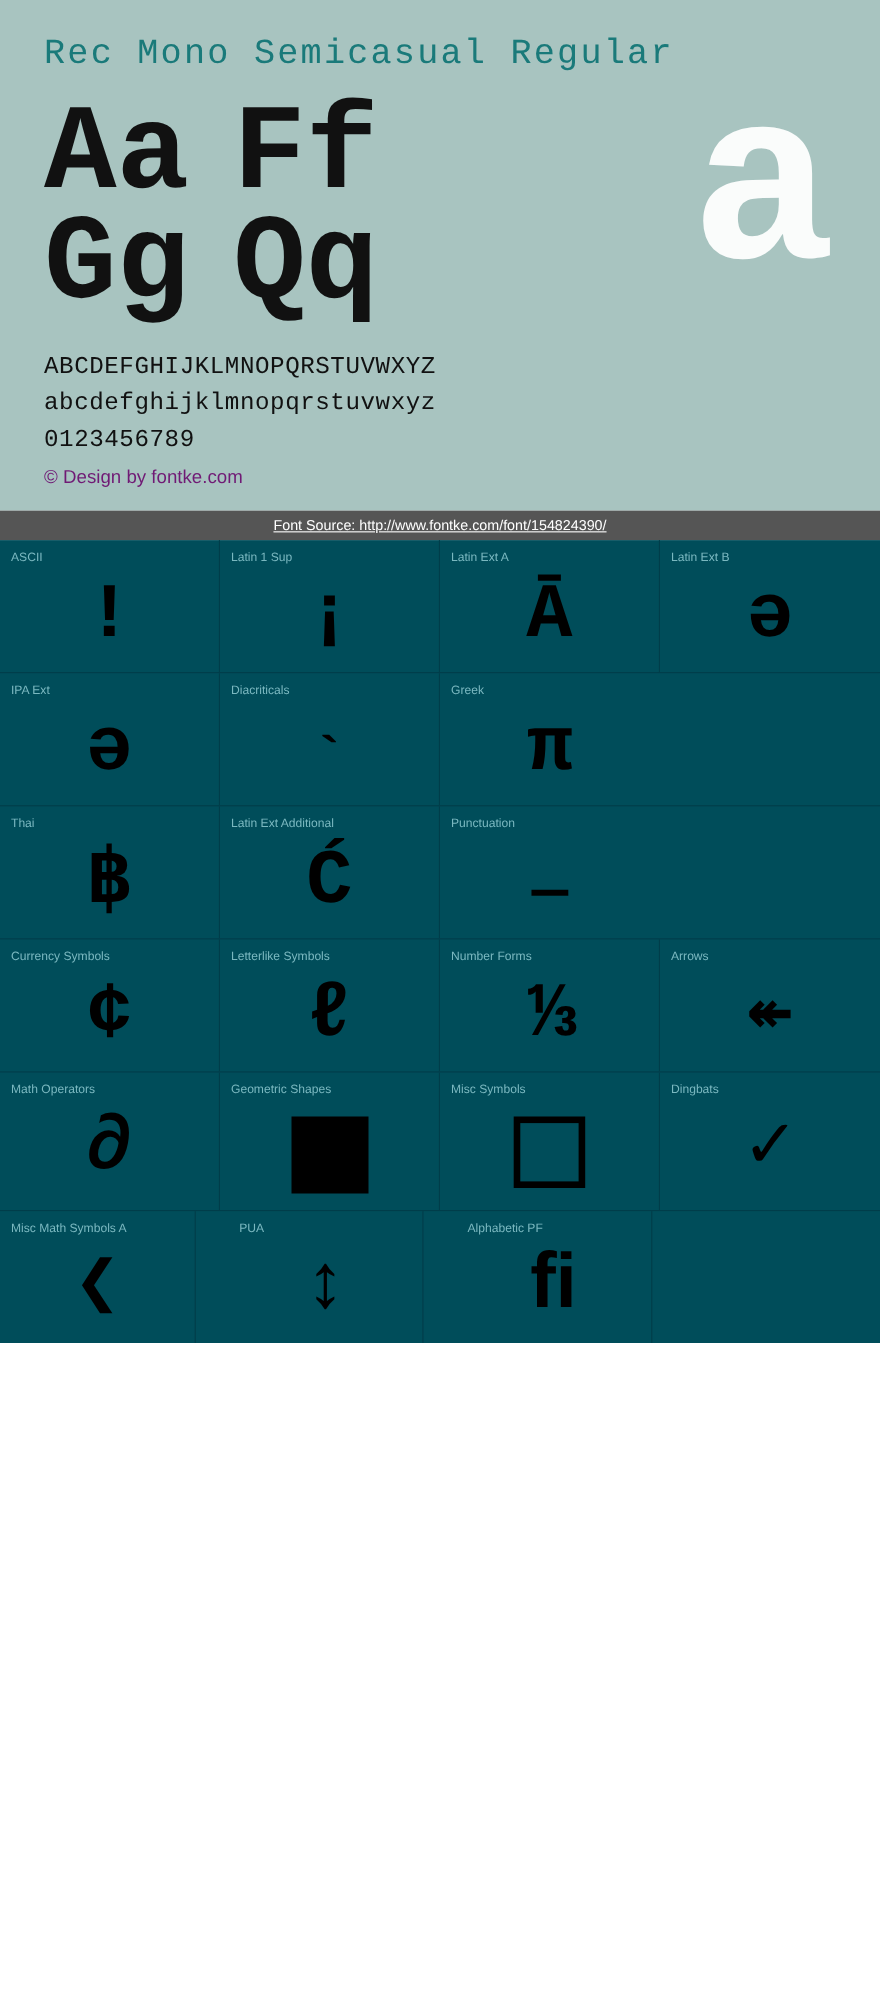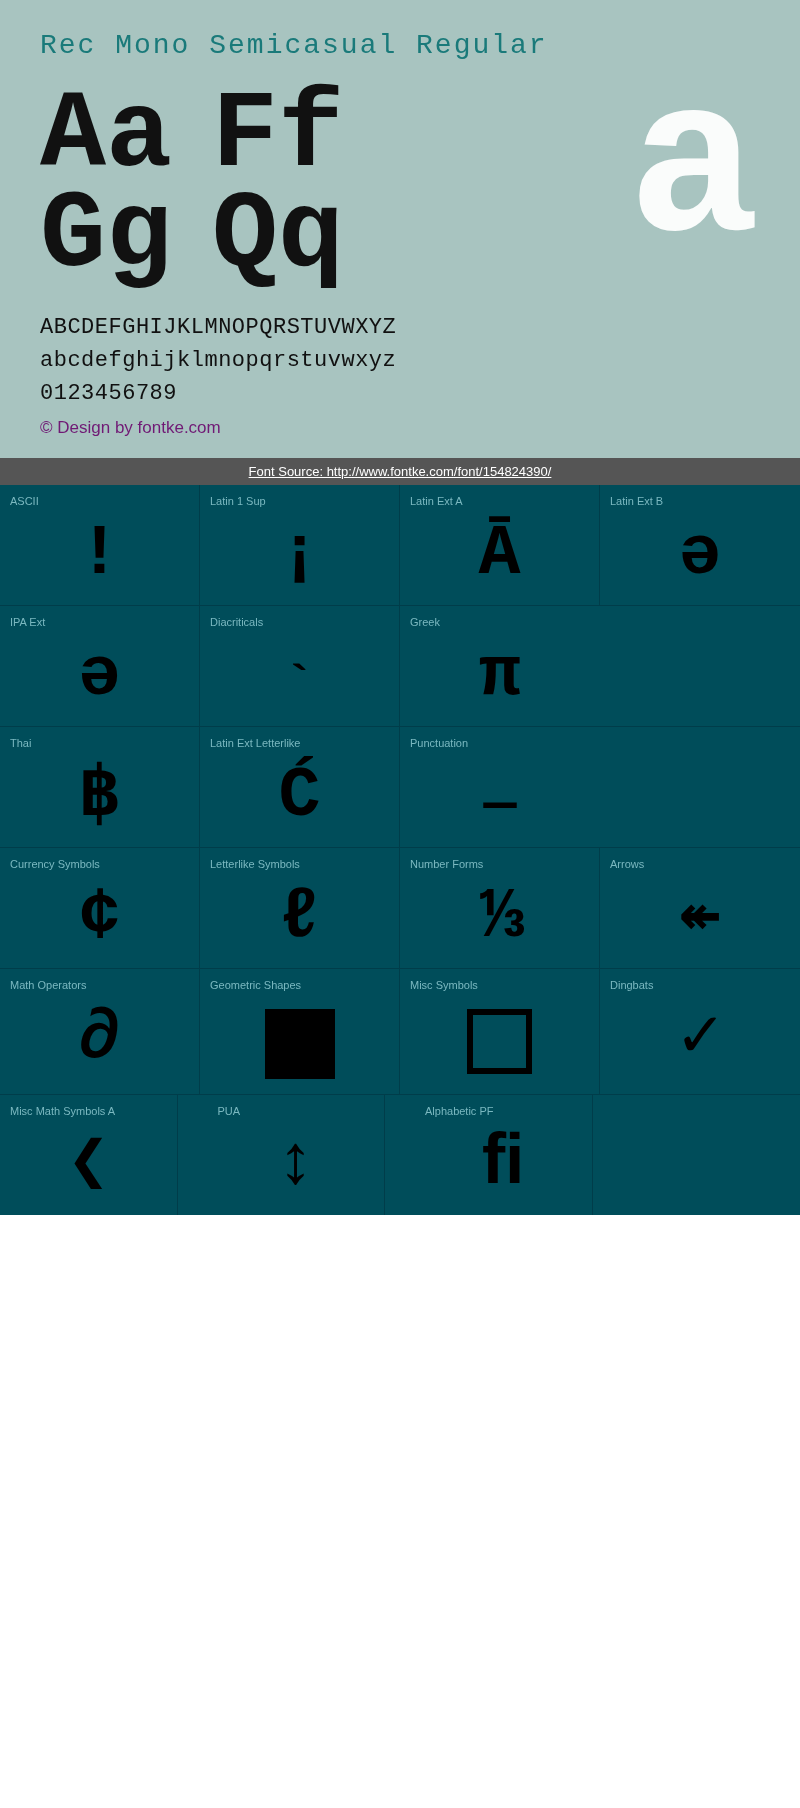--- a/index.html
+++ b/index.html
@@ -8,21 +8,21 @@
     
     .top-section {
       background-color: #a8c4c0;
       padding: 30px 40px 20px 40px;
       position: relative;
     }
 
     .font-title {
       color: #1a7a7a;
       font-family: 'Courier New', monospace;
-      font-size: 28px;
+      font-size: 32px;
       font-weight: normal;
       letter-spacing: 2px;
       margin-bottom: 20px;
     }
 
     .large-glyphs {
       display: flex;
       align-items: flex-start;
       margin-bottom: 10px;
       min-height: 220px;
@@ -226,21 +226,21 @@
       <span class="cell-glyph">π</span>
     </div>
   </div>
 
   <div class="glyph-row">
     <div class="glyph-cell">
       <span class="cell-label">Thai</span>
       <span class="cell-glyph">฿</span>
     </div>
     <div class="glyph-cell">
-      <span class="cell-label">Latin Ext Letterlike</span>
+      <span class="cell-label">Latin Ext Additional</span>
       <span class="cell-glyph">Ć</span>
     </div>
     <div class="glyph-cell">
       <span class="cell-label">Punctuation</span>
       <span class="cell-glyph" style="font-size:55px; margin-top:20px;">—</span>
     </div>
   </div>
 
   <div class="glyph-row">
     <div class="glyph-cell">

